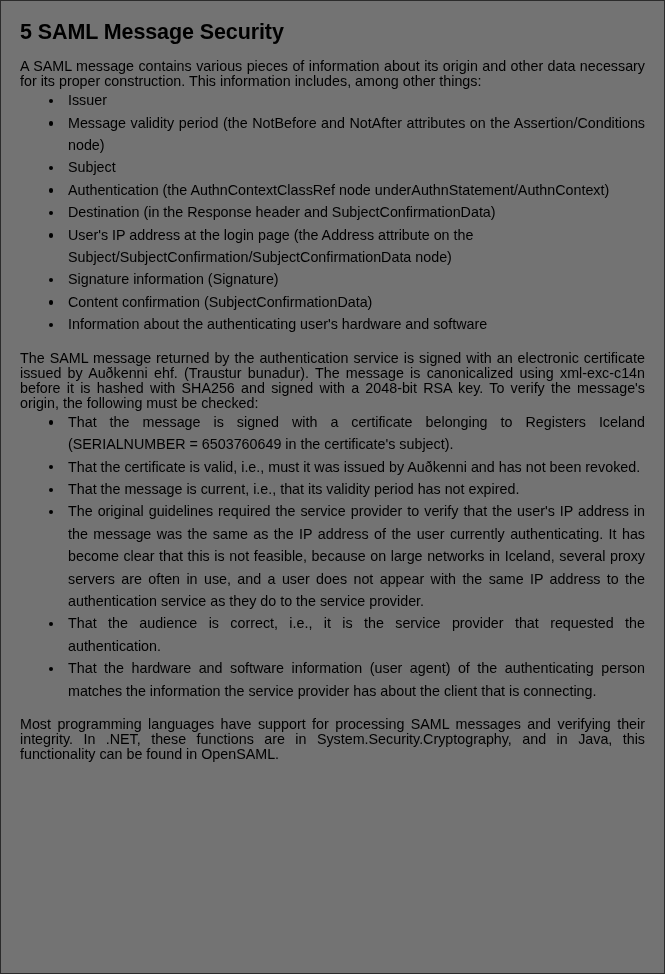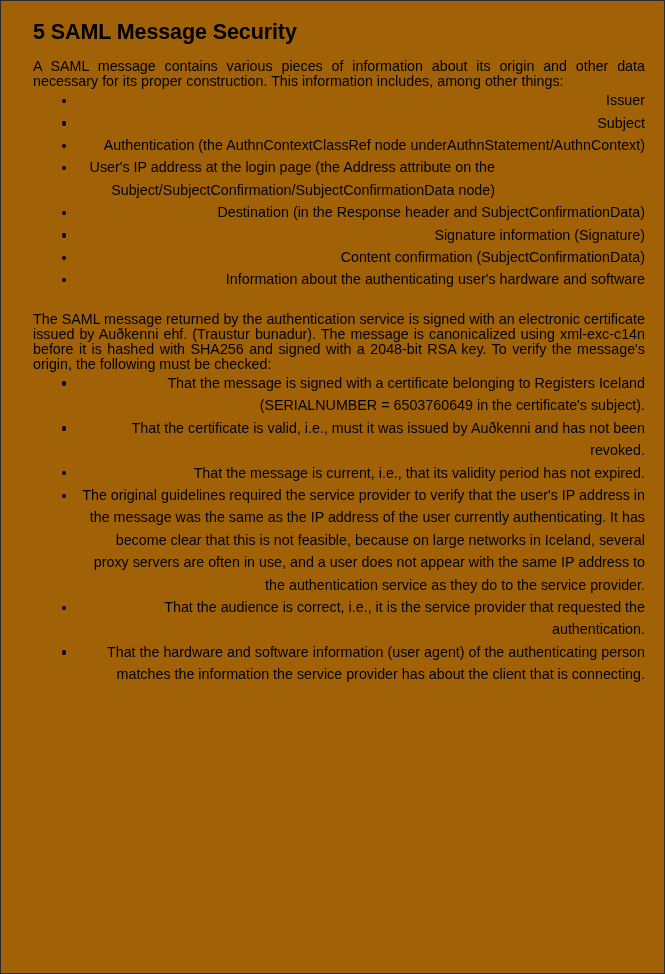--- a/index.html
+++ b/index.html
@@ -10,24 +10,23 @@
   }
   body {
     font-family: "Liberation Sans", "DejaVu Sans", sans-serif;
     color: #000000;
   }
   .page {
     position: relative;
     width: 665px;
     height: 974px;
     box-sizing: border-box;
-    background: #a16207;
+    background: #737373;
     border: 1.4px solid #2b2b2b;
     overflow: hidden;
-    padding-left: 13px;
   }
   .page-inner {
     box-sizing: border-box;
     padding: 16px 19px 0 19px;
   }
 
   h1.doc-heading {
     font-size: 21.5px;
     font-weight: bold;
     line-height: 1.22;
@@ -40,38 +39,37 @@
     font-size: 14.3px;
     line-height: 15px;
     text-align: justify;
     text-justify: inter-word;
     margin: 0 0 0 0;
     color: #000;
     -webkit-hyphens: none;
     hyphens: none;
   }
   p.body-par.gap-before {
-    margin-top: 21px;
+    margin-top: 15px;
   }
 
   ul.doc-list {
     list-style: none;
     margin: 0;
     padding: 0;
   }
   ul.doc-list > li {
     position: relative;
     font-size: 14.3px;
     line-height: 22.4px;
     padding-left: 48px;
     margin: 0;
     color: #000;
     -webkit-hyphens: none;
     hyphens: none;
-    text-align: right;
   }
   ul.doc-list > li::before {
     content: "";
     position: absolute;
     left: 29px;
     top: 9.6px;
     width: 4.4px;
     height: 4.4px;
     border-radius: 50%;
     background: #000;
@@ -96,35 +94,37 @@
 
 <div class="page">
   <div class="page-inner">
 
     <h1 class="doc-heading">5 SAML Message Security</h1>
 
     <p class="body-par">A SAML message contains various pieces of information about its origin and other data necessary for its proper construction. This information includes, among other things:</p>
 
     <ul class="doc-list list-block-1">
       <li class="left">Issuer</li>
+      <li class="just">Message validity period (the NotBefore and NotAfter attributes on the Assertion/Conditions node)</li>
       <li class="left">Subject</li>
       <li class="left">Authentication (the AuthnContextClassRef node underAuthnStatement/AuthnContext)</li>
+      <li class="left">Destination (in the Response header and SubjectConfirmationData)</li>
       <li class="left w-narrow">User's IP address at the login page (the Address attribute on the Subject/SubjectConfirmation/SubjectConfirmationData node)</li>
-      <li class="left">Destination (in the Response header and SubjectConfirmationData)</li>
       <li class="left">Signature information (Signature)</li>
       <li class="left">Content confirmation (SubjectConfirmationData)</li>
       <li class="left">Information about the authenticating user's hardware and software</li>
     </ul>
 
     <p class="body-par gap-before">The SAML message returned by the authentication service is signed with an electronic certificate issued by Auðkenni ehf. (Traustur bunadur). The message is canonicalized using xml-exc-c14n before it is hashed with SHA256 and signed with a 2048-bit RSA key. To verify the message's origin, the following must be checked:</p>
 
     <ul class="doc-list list-block-2">
       <li class="just">That the message is signed with a certificate belonging to Registers Iceland (SERIALNUMBER = 6503760649 in the certificate's subject).</li>
       <li class="just">That the certificate is valid, i.e., must it was issued by Auðkenni and has not been revoked.</li>
       <li class="left">That the message is current, i.e., that its validity period has not expired.</li>
       <li class="just">The original guidelines required the service provider to verify that the user's IP address in the message was the same as the IP address of the user currently authenticating. It has become clear that this is not feasible, because on large networks in Iceland, several proxy servers are often in use, and a user does not appear with the same IP address to the authentication service as they do to the service provider.</li>
       <li class="just">That the audience is correct, i.e., it is the service provider that requested the authentication.</li>
       <li class="just">That the hardware and software information (user agent) of the authenticating person matches the information the service provider has about the client that is connecting.</li>
     </ul>
 
+    <p class="body-par gap-before">Most programming languages have support for processing SAML messages and verifying their integrity. In .NET, these functions are in System.Security.Cryptography, and in Java, this functionality can be found in OpenSAML.</p>
 
   </div>
 </div>
 
 </body></html>

